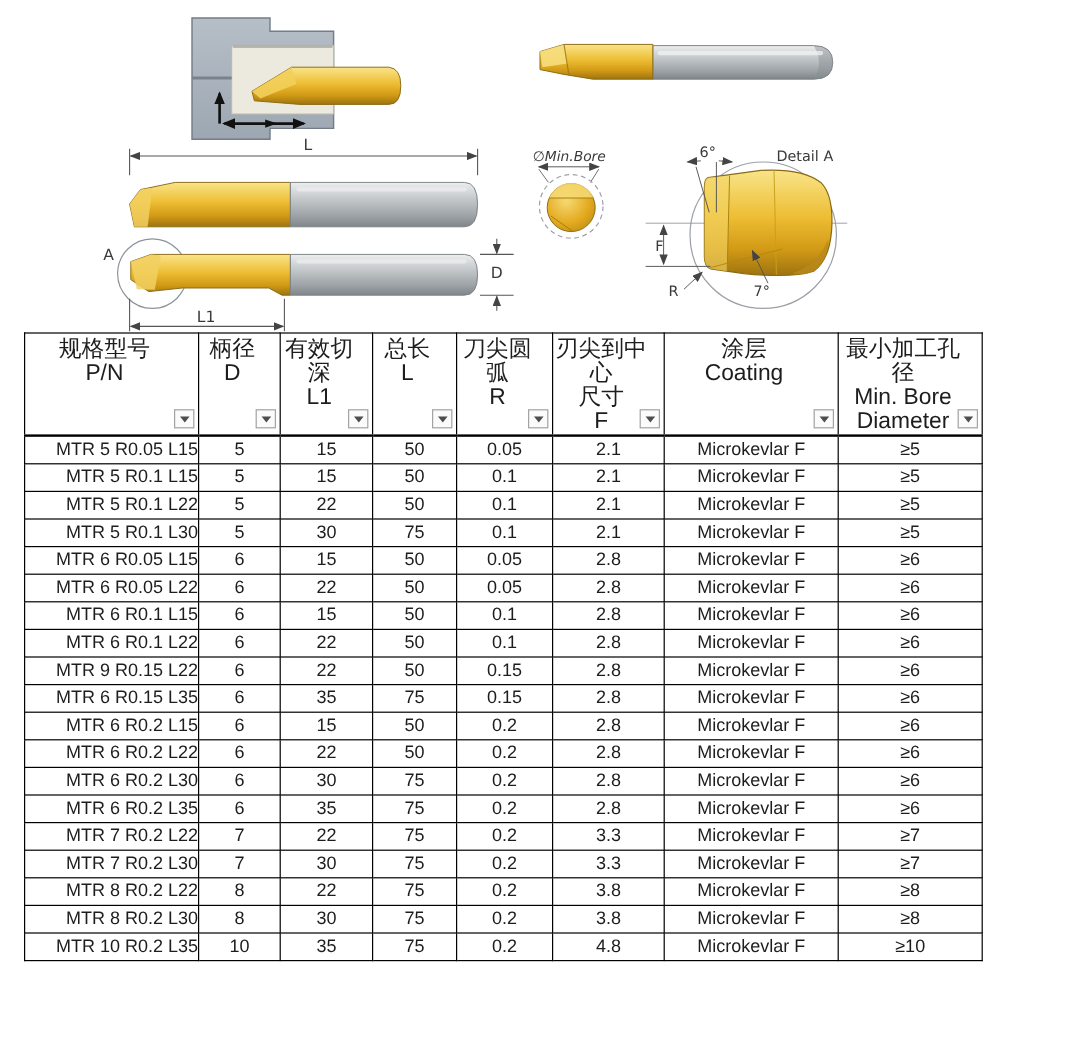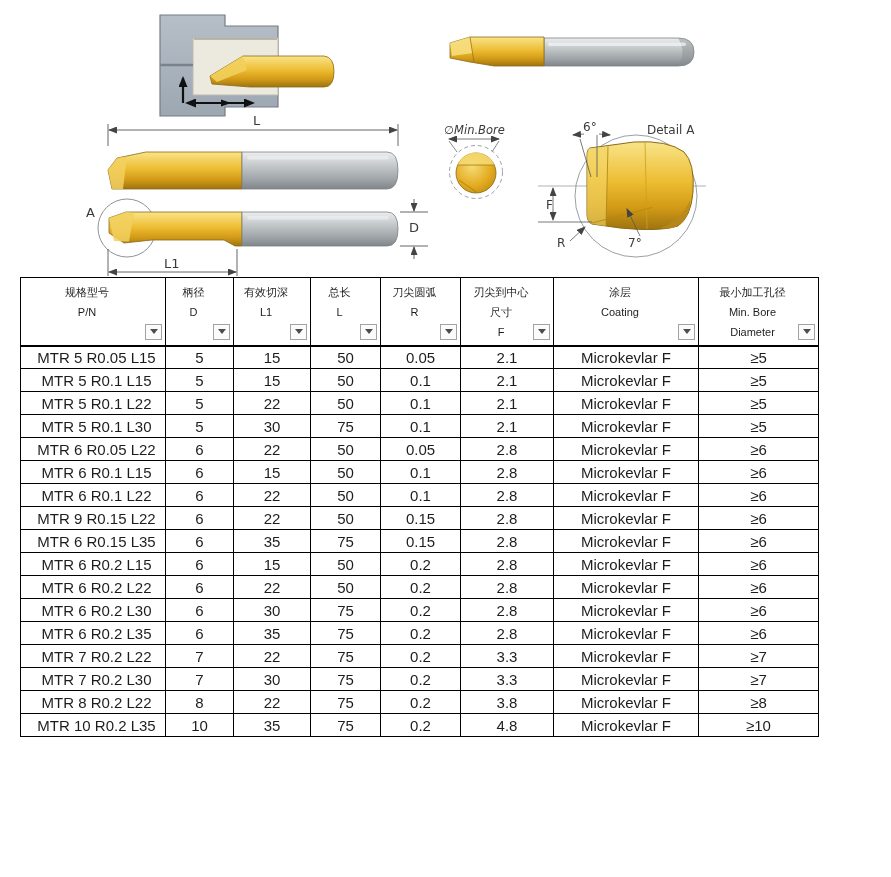--- a/index.html
+++ b/index.html
@@ -13,28 +13,28 @@
   .dimtxt-sm{font-size:12px;}
   .dimtxt-it{font-size:11.5px;font-style:italic;}
 
   table.spec{
     position:absolute;left:20px;top:277px;width:798px;
     border-collapse:collapse;table-layout:fixed;background:#fff;
   }
   .spec th,.spec td{border:1px solid #000;box-sizing:border-box;}
   .spec thead th{
     height:68px;position:relative;vertical-align:top;font-weight:normal;
-    font-size:11px;line-height:20px;padding:4px 14px 0 2px;text-align:center;
+    font-size:19px;line-height:20px;padding:4px 14px 0 2px;text-align:center;
     border-bottom:2px solid #000;
   }
   .spec tbody td{
     height:23px;font-size:15px;text-align:center;padding:0;
     white-space:nowrap;overflow:hidden;
   }
-  .spec tbody td.c0{text-align:center;padding-left:7px;}
+  .spec tbody td.c0{text-align:right;padding-left:7px;}
   .filter-btn{
     position:absolute;right:3px;bottom:5px;width:17px;height:16px;
     background:#fbfbfb;border:1px solid #a3a3a3;box-sizing:border-box;
     display:flex;align-items:center;justify-content:center;cursor:pointer;
   }
   .tri{
     width:0;height:0;
     border-left:4px solid transparent;border-right:4px solid transparent;
     border-top:5px solid #4d4d4d;
   }
@@ -263,20 +263,30 @@
         <td class="c0">MTR 5 R0.1 L30</td>
         <td class="c1">5</td>
         <td class="c2">30</td>
         <td class="c3">75</td>
         <td class="c4">0.1</td>
         <td class="c5">2.1</td>
         <td class="c6">Microkevlar F</td>
         <td class="c7">≥5</td>
       </tr>
       <tr>
+        <td class="c0">MTR 6 R0.05 L15</td>
+        <td class="c1">6</td>
+        <td class="c2">15</td>
+        <td class="c3">50</td>
+        <td class="c4">0.05</td>
+        <td class="c5">2.8</td>
+        <td class="c6">Microkevlar F</td>
+        <td class="c7">≥6</td>
+      </tr>
+      <tr>
         <td class="c0">MTR 6 R0.05 L22</td>
         <td class="c1">6</td>
         <td class="c2">22</td>
         <td class="c3">50</td>
         <td class="c4">0.05</td>
         <td class="c5">2.8</td>
         <td class="c6">Microkevlar F</td>
         <td class="c7">≥6</td>
       </tr>
       <tr>
@@ -383,20 +393,30 @@
         <td class="c0">MTR 8 R0.2 L22</td>
         <td class="c1">8</td>
         <td class="c2">22</td>
         <td class="c3">75</td>
         <td class="c4">0.2</td>
         <td class="c5">3.8</td>
         <td class="c6">Microkevlar F</td>
         <td class="c7">≥8</td>
       </tr>
       <tr>
+        <td class="c0">MTR 8 R0.2 L30</td>
+        <td class="c1">8</td>
+        <td class="c2">30</td>
+        <td class="c3">75</td>
+        <td class="c4">0.2</td>
+        <td class="c5">3.8</td>
+        <td class="c6">Microkevlar F</td>
+        <td class="c7">≥8</td>
+      </tr>
+      <tr>
         <td class="c0">MTR 10 R0.2 L35</td>
         <td class="c1">10</td>
         <td class="c2">35</td>
         <td class="c3">75</td>
         <td class="c4">0.2</td>
         <td class="c5">4.8</td>
         <td class="c6">Microkevlar F</td>
         <td class="c7">≥10</td>
       </tr>
     </tbody>

